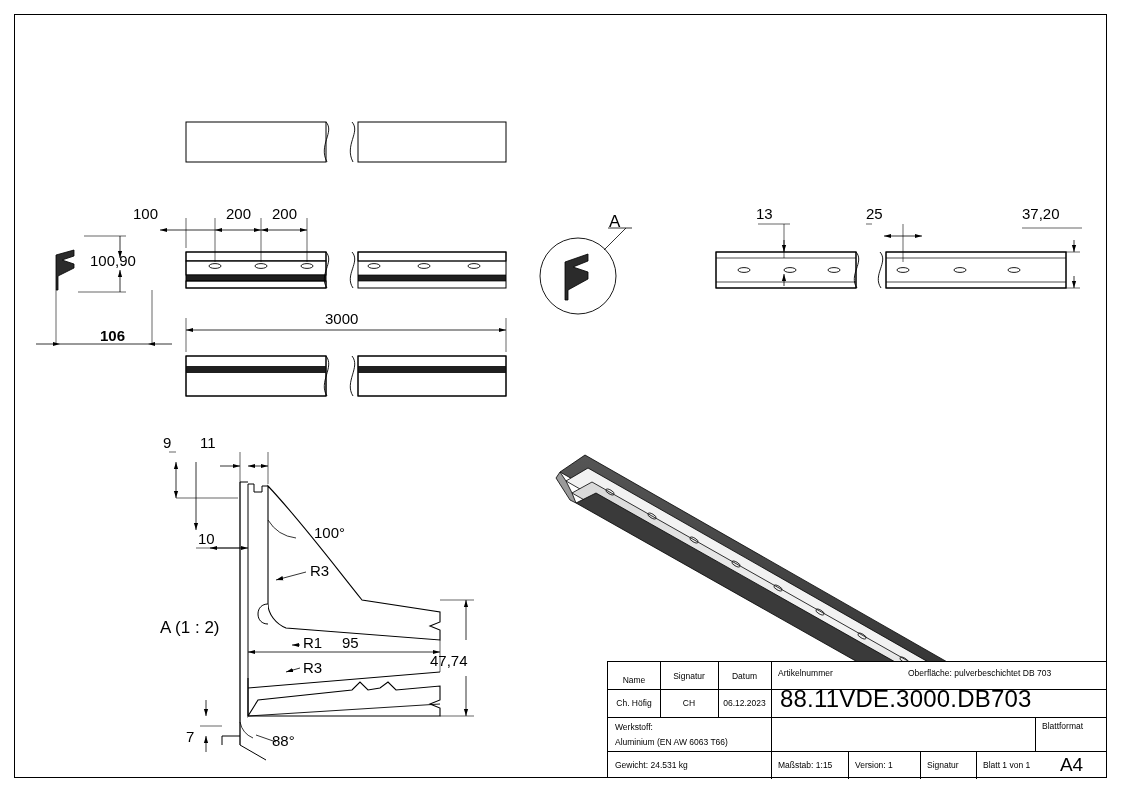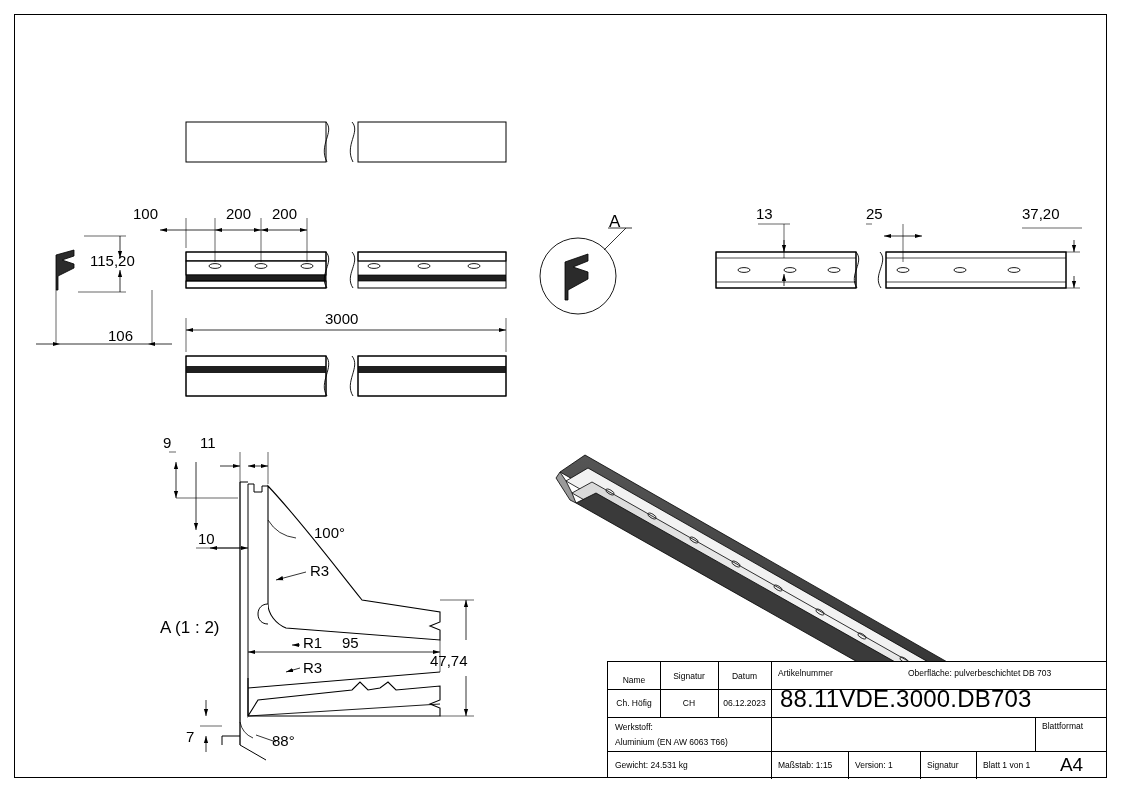--- a/index.html
+++ b/index.html
@@ -288,22 +288,22 @@
         <ellipse cx="946" cy="684" rx="4.6" ry="2" transform="rotate(30 946 684)"></ellipse>
         <ellipse cx="988" cy="708" rx="4.6" ry="2" transform="rotate(30 988 708)"></ellipse>
         <ellipse cx="1030" cy="732" rx="4.6" ry="2" transform="rotate(30 1030 732)"></ellipse>
       </g>
     </g>
   </svg>
 
   <div class="dimtext" style="left:133px; top:205px;">100</div>
   <div class="dimtext" style="left:226px; top:205px;">200</div>
   <div class="dimtext" style="left:272px; top:205px;">200</div>
-  <div class="dimtext" style="left:90px; top:252px;">115,20</div>
-  <div class="dimtext" style="left:108px; top:327px;">106</div>
+  <div class="dimtext" style="left:90px; top:252px;">100,90</div>
+  <div class="dimtext" style="left:100px; top:327px;font-weight:bold;">106</div>
   <div class="dimtext" style="left:325px; top:310px;">3000</div>
 
   <div class="dimtext" style="left:756px; top:205px;">13</div>
   <div class="dimtext" style="left:866px; top:205px;">25</div>
   <div class="dimtext" style="left:1022px; top:205px;">37,20</div>
 
   <div class="dimtext" style="left:163px; top:434px;">9</div>
   <div class="dimtext" style="left:200px; top:434px;">11</div>
   <div class="dimtext" style="left:198px; top:530px;">10</div>
   <div class="dimtext" style="left:186px; top:728px;">7</div>

